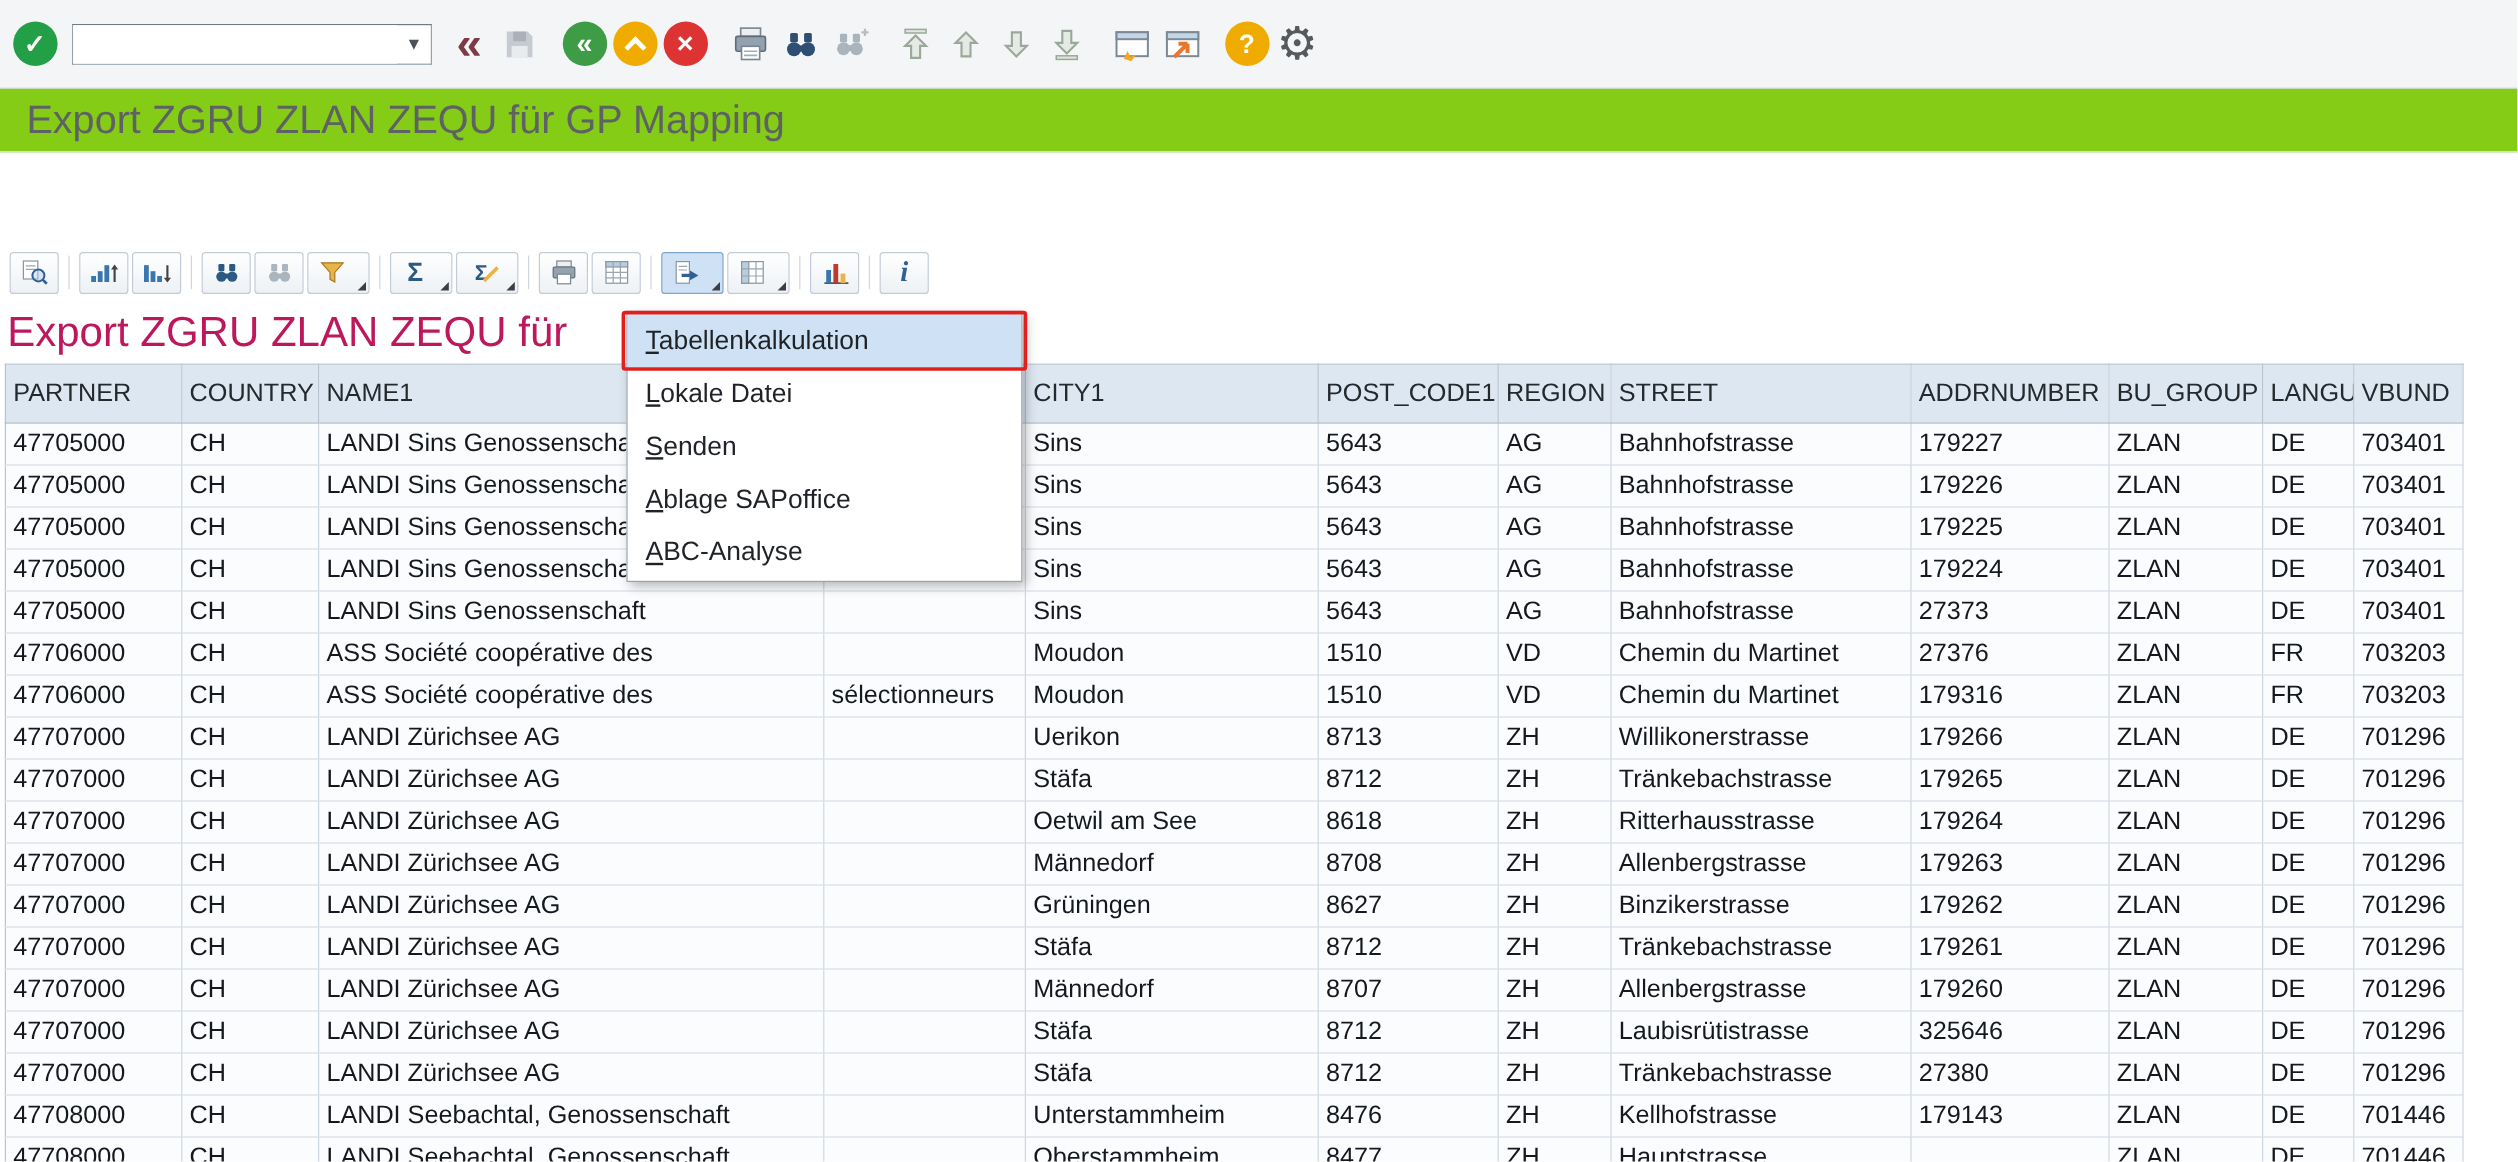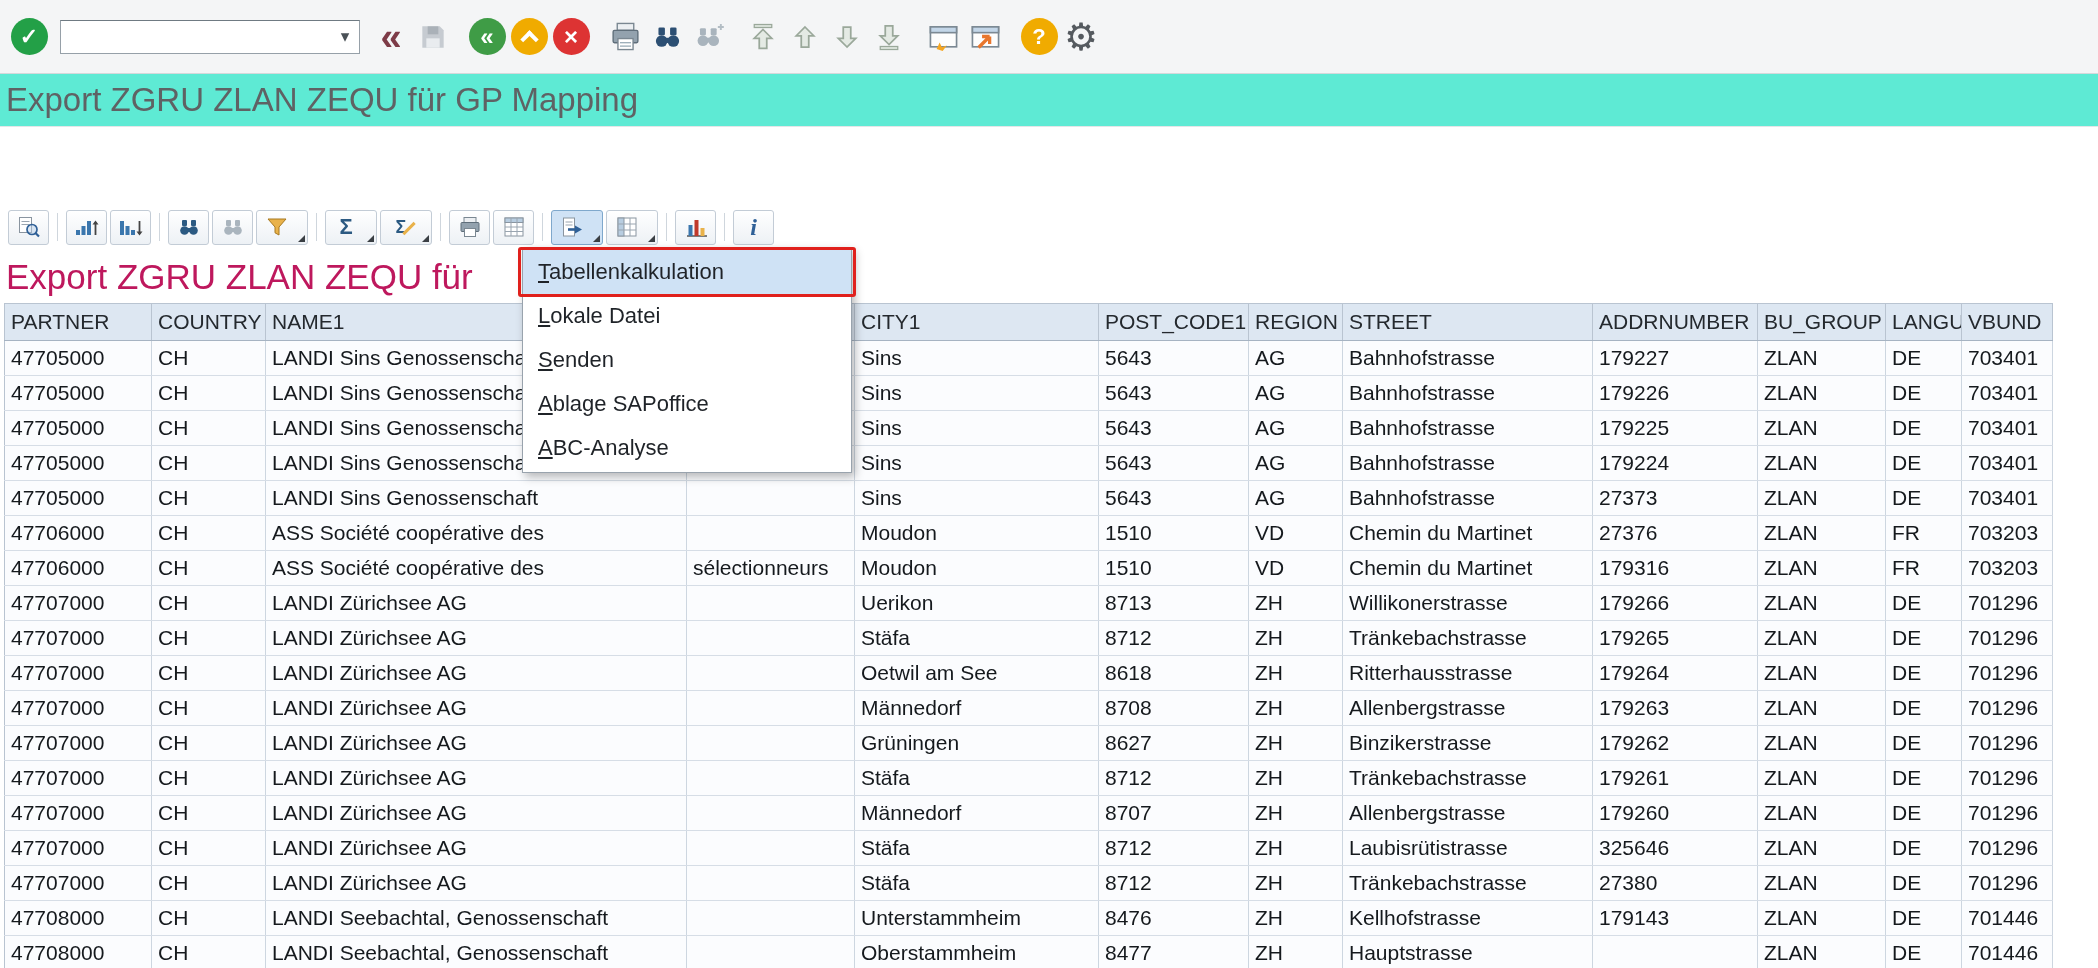--- a/index.html
+++ b/index.html
@@ -30,22 +30,22 @@
   .hide-cmd-glyph { font-size:38px; color:#7d3b47; line-height:1; font-weight:bold; }
   .gear-glyph { font-size:38px; color:#555a5f; line-height:1; }
 
   .command-field { display:flex; align-items:center; width:300px; height:34px; background:#fff;
     border:1px solid #96a0a8; border-top-color:#6f7a82; margin:0 6px; }
   .command-field input { flex:1; border:none; outline:none; font-size:20px; padding:0 8px;
     height:100%; min-width:0; font-family:inherit; }
   .dd-arrow { width:28px; color:#4a5157; font-size:17px; text-align:center; cursor:pointer; }
 
   
-  .title-bar { height:53px; display:flex; align-items:center; padding-left:6px;
-    background:#5eead4; border-bottom:1px solid #e4e6e8; }
+  .title-bar { height:53px; display:flex; align-items:center; padding-left:22px;
+    background:#84cc16; border-bottom:1px solid #e4e6e8; }
   .page-title { font-size:33px; color:#5f6264; white-space:nowrap; }
 
   
   .alv-toolbar { display:flex; align-items:center; margin:80px 0 0 8px; height:40px; }
   .alv-btn { position:relative; height:35px; min-width:41px; display:flex; align-items:center;
     justify-content:center; border:1px solid #c3ccd6; border-radius:3px; margin-right:3px;
     background:linear-gradient(#ffffff,#edf1f5); cursor:pointer; }
   .alv-btn.dd { min-width:52px; padding-right:10px; }
   .alv-btn.pressed { background:#cfe2f5; border-color:#7fa8cc; }
   .alv-sep { width:1px; height:28px; background:#cfd6dd; margin:0 8px 0 5px; }
@@ -57,28 +57,28 @@
     transform:rotate(-45deg); right:14px; top:16px; }
   .info-glyph { font-family:"Liberation Serif","DejaVu Serif",serif; font-style:italic;
     font-weight:bold; color:#2f6097; font-size:24px; line-height:1; }
 
   
   .alv-title { font-size:35px; color:#be185d; margin:10px 0 6px 6px; white-space:nowrap; }
 
   
   .alv-table { border-collapse:collapse; table-layout:fixed; margin-left:4px; width:2048px; }
   .alv-table th { background:#dde7f2; border:1px solid #b9c4d1; border-bottom:1px solid #a6b3c2;
-    height:37px; font-weight:normal; text-align:left; padding:0 6px; font-size:21px;
+    height:37px; font-weight:normal; text-align:left; padding:12px 6px; font-size:21px;
     color:#24292e; white-space:nowrap; overflow:hidden;margin-top:20px; }
   .alv-table td { background:#fbfcfe; border-right:1px solid #cdd6e0; border-bottom:1px solid #d6dde6;
     height:35px; padding:0 6px; font-size:21px; color:#15191d; white-space:nowrap; overflow:hidden; }
   .alv-table td:first-child { border-left:1px solid #b9c4d1; }
 
   
-  .context-menu { position:absolute; left:522px; top:247px; width:330px; background:#fff;
+  .context-menu { position:absolute; left:522px; top:259px; width:330px; background:#fff;
     border:1px solid #99a3ad; box-shadow:3px 4px 9px rgba(0,0,0,.28); padding:2px 0; z-index:40; }
   .menu-item { position:relative; height:44px; line-height:44px; padding-left:15px;
     font-size:22px; color:#1f2328; cursor:pointer; white-space:nowrap; }
   .menu-item.selected { background:#cfe2f5; }
   .menu-item u { text-decoration:underline; }
   .red-annotation { position:absolute; left:-5px; top:-3px; right:-5px; height:50px;
     border:3px solid #e0201c; border-radius:3px; pointer-events:none; }
 </style>
 </head>
 <body>

